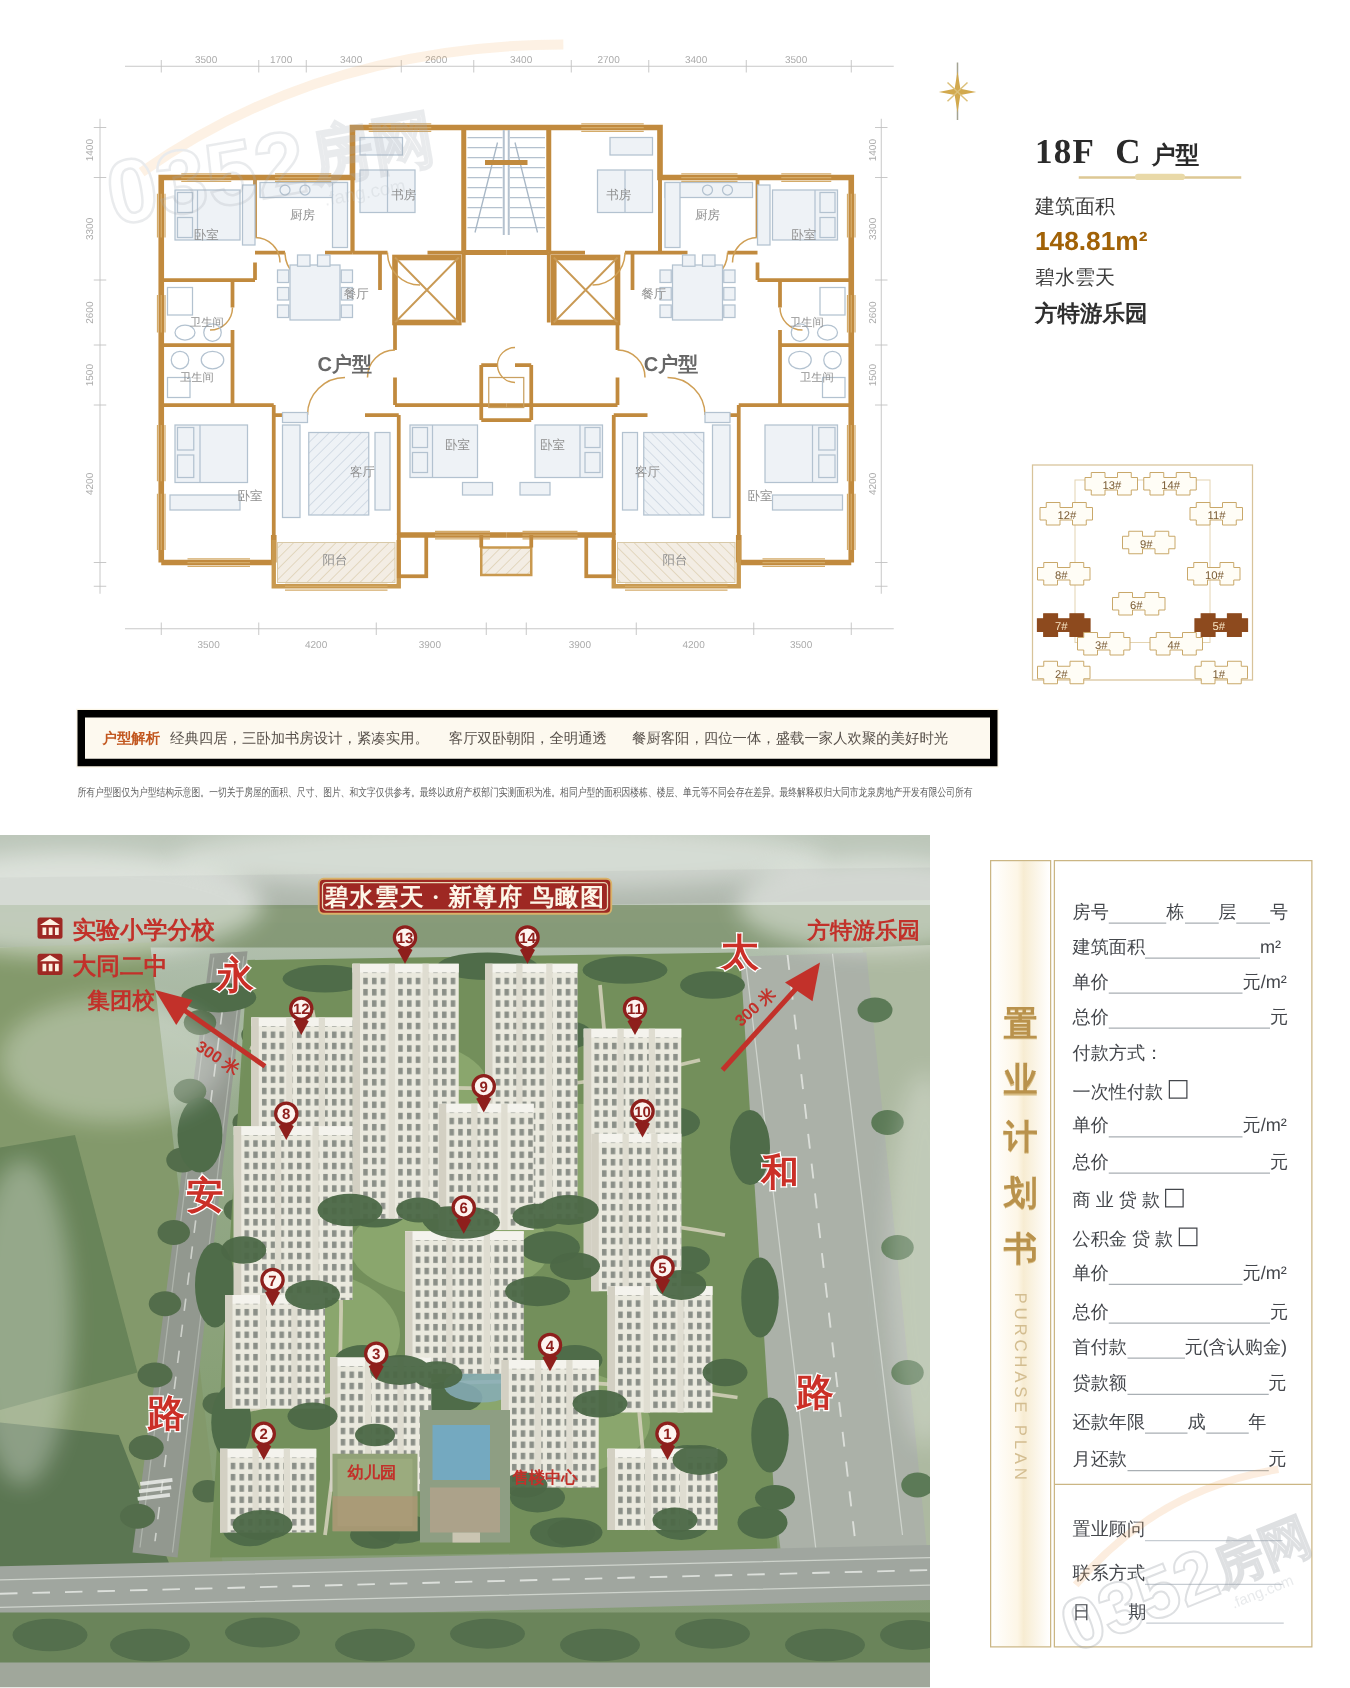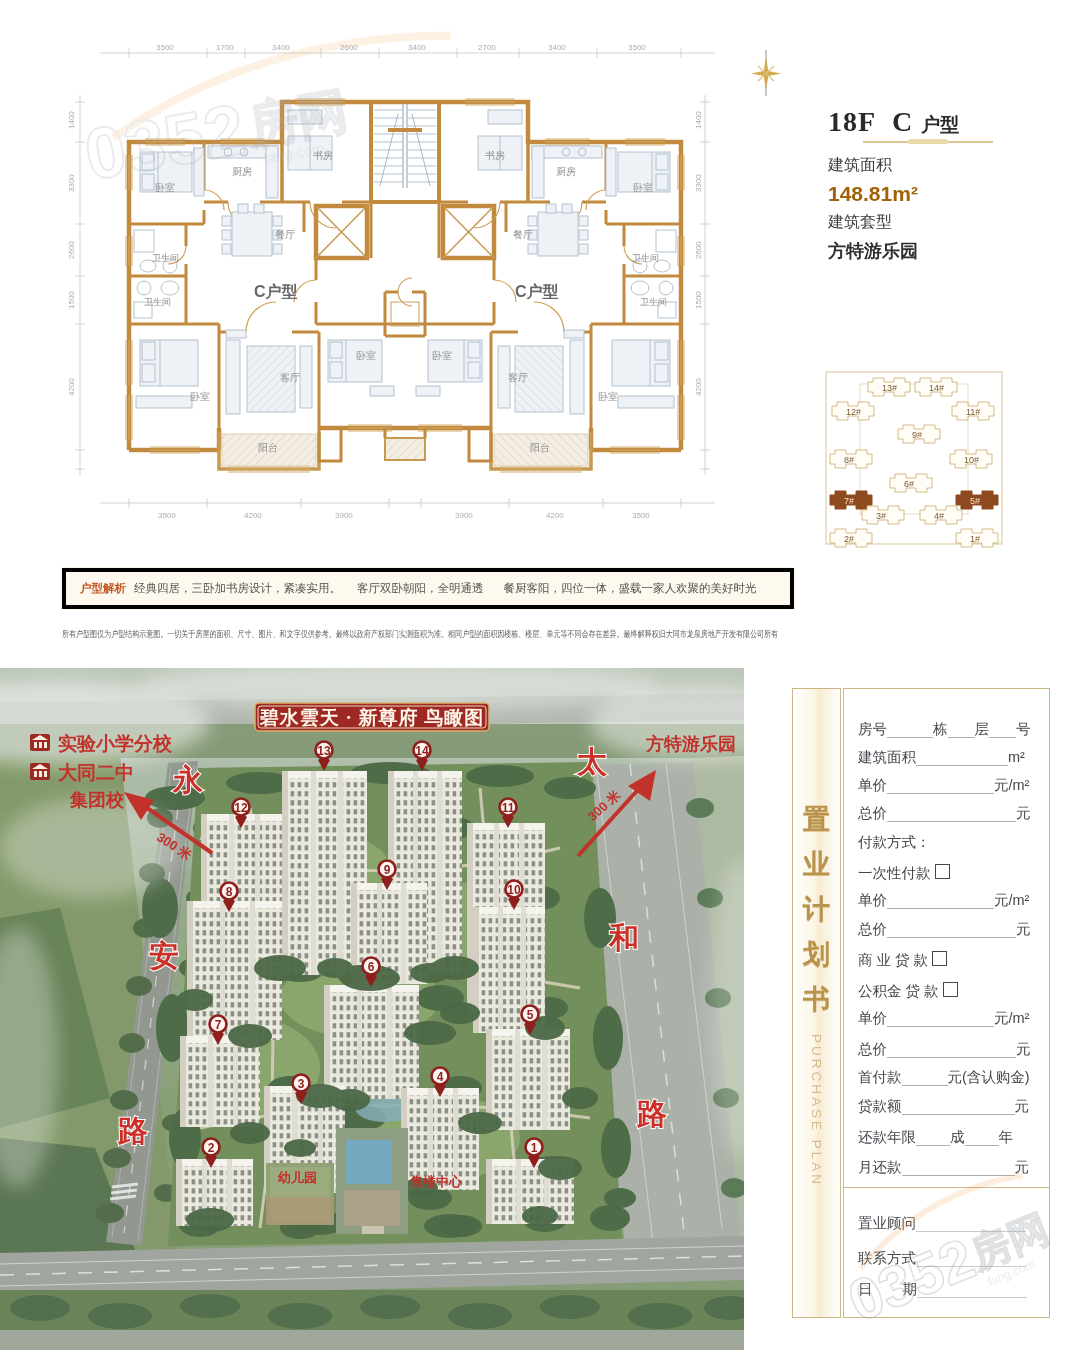--- a/index.html
+++ b/index.html
@@ -250,21 +250,21 @@
   <div style="font-family:'Liberation Serif',serif;font-weight:bold;font-size:28px;color:#2a2a2a;letter-spacing:1px;">18F&nbsp; C <span style="font-family:'Liberation Sans',sans-serif;font-size:19px;letter-spacing:0;">户型</span></div>
 
   <div style="margin:3px auto 0;width:130px;height:2px;background:#ddc894;position:relative;">
     <div style="position:absolute;left:45px;top:-2px;width:40px;height:5px;background:#e9d9a8;border-radius:3px;"></div>
   </div>
 
   <div style="margin-top:12px;font-size:16px;color:#3c3c3c;">建筑面积</div>
 
   <div style="margin-top:6px;font-size:21px;font-weight:bold;color:#a16207;">148.81m²</div>
 
-  <div style="margin-top:6px;font-size:16px;color:#3c3c3c;">建筑套型</div>
+  <div style="margin-top:6px;font-size:16px;color:#3c3c3c;">碧水雲天</div>
 
   <div style="margin-top:6px;font-size:18px;font-weight:bold;color:#2f2f2f;letter-spacing:0px;">方特游乐园</div>
 </div>
 
 <svg class="abs" style="left:744px;top:44px;" width="44" height="60" viewBox="0 0 44 60">
   <line x1="22" y1="6" x2="22" y2="52" stroke="#a3a393" stroke-width="1.2"></line>
   <path d="M22 13 L24.3 27 L37 29.5 L24.3 32 L22 46 L19.7 32 L7 29.5 L19.7 27 Z" fill="#d2a94e"></path>
   <path d="M14 22 L30 37 M30 22 L14 37" stroke="#dcc07a" stroke-width="1.2"></path>
 </svg>
 
@@ -342,21 +342,21 @@
       <use href="#bshape"></use>
       <text x="14" y="13" font-size="9" fill="#7a5b33">2#</text>
     </g>
 
   <g transform="translate(136,167)">
       <use href="#bshape"></use>
       <text x="14" y="13" font-size="9" fill="#7a5b33">1#</text>
     </g>
 </svg>
 
-<div class="abs" style="left:62px;top:568px;width:724px;height:33px;background:#fdf9ef;border:4px solid #000000;box-shadow:0 0 0 1px #fbf5e6;">
+<div class="abs" style="left:62px;top:568px;width:724px;height:33px;background:#fdf9ef;border:6px solid #000000;box-shadow:0 0 0 1px #fbf5e6;">
   <div style="padding:9px 0 0 14px;font-size:11.5px;color:#57504a;white-space:nowrap;">
     <span style="color:#c2571f;font-weight:bold;">户型解析</span><span style="display:inline-block;width:8px;"></span>经典四居，三卧加书房设计，紧凑实用。<span style="display:inline-block;width:16px;"></span>客厅双卧朝阳，全明通透<span style="display:inline-block;width:20px;"></span>餐厨客阳，四位一体，盛载一家人欢聚的美好时光
   </div>
 </div>
 
 <div class="abs" style="left:62px;top:628px;width:740px;font-size:9px;color:#5f5f5f;white-space:nowrap;transform:scale(0.78,1);transform-origin:left;">所有户型图仅为户型结构示意图。一切关于房屋的面积、尺寸、图片、和文字仅供参考。最终以政府产权部门实测面积为准。相同户型的面积因楼栋、楼层、单元等不同会存在差异。最终解释权归大同市龙泉房地产开发有限公司所有</div>
 
 <svg class="abs" style="left:0px;top:668px;" width="744" height="682" viewBox="0 0 744 682">
   <defs>
     <pattern id="win" width="7" height="9" patternUnits="userSpaceOnUse">

